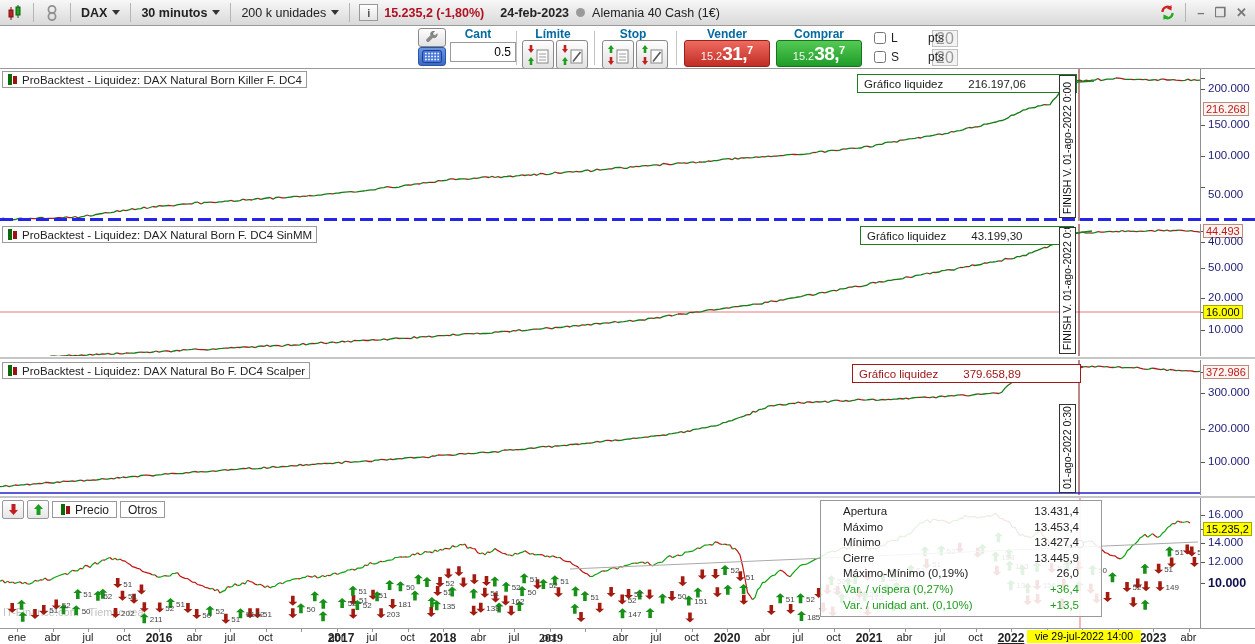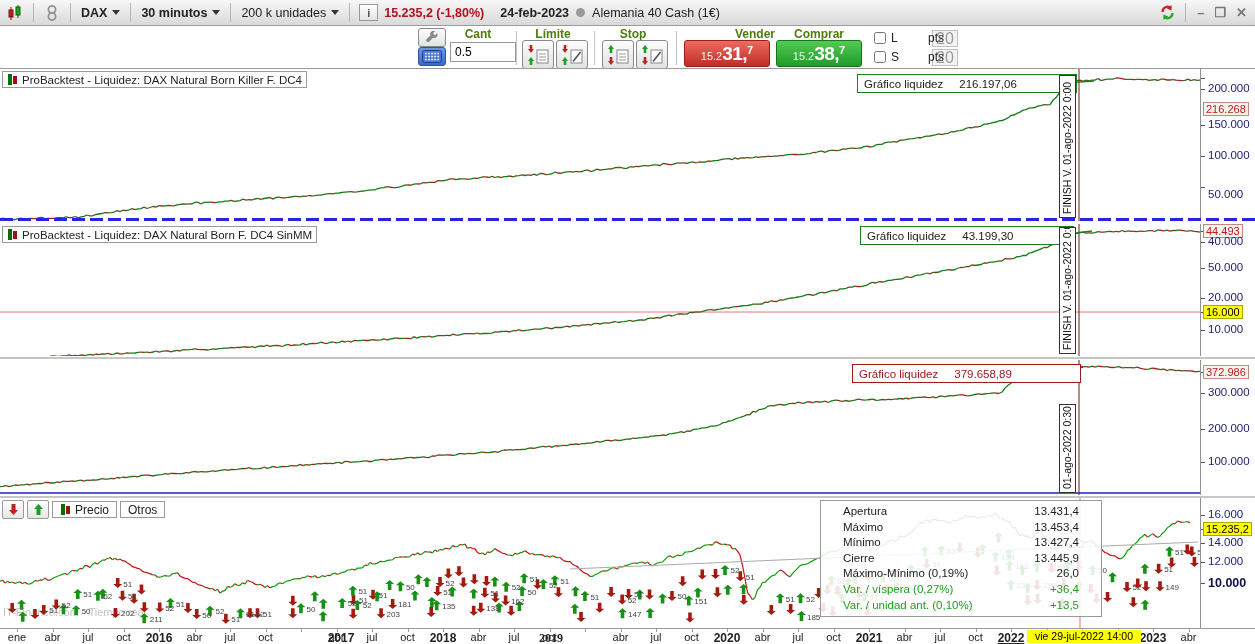--- a/index.html
+++ b/index.html
@@ -22,48 +22,48 @@
            font-size:11px;color:#555;margin:0 6px;}
   .pxred{color:#b01020;font-weight:bold;font-size:12.5px;white-space:nowrap;}
   .pxdate{font-weight:bold;font-size:12.5px;margin-left:16px;white-space:nowrap;}
   .graydot{width:9px;height:9px;border-radius:50%;background:#9a9a9a;margin:0 7px;}
   .inst{font-size:12.5px;white-space:nowrap;}
   .winctl{display:flex;align-items:center;gap:10px;margin:0 8px;color:#777;
           font-weight:bold;font-size:13px;}
   .winctl span{cursor:pointer;}
   
   .obar{position:absolute;left:0;top:26px;width:1255px;height:42px;background:#fff;}
-  .obar .lbl{position:absolute;font-weight:bold;font-size:12px;text-align:center;color:#4d7c0f;}
+  .obar .lbl{position:absolute;font-weight:bold;font-size:12px;text-align:center;color:#0369a1;}
   .sqbtn{position:absolute;border:1px solid #8a8a8a;border-radius:3px;
          background:linear-gradient(#fdfdfd,#e2e2e2);display:flex;align-items:center;
          justify-content:center;cursor:pointer;}
   .kbbtn{background:linear-gradient(#6d96e0,#3c69c4);border-color:#2b55a8;}
   .qty{position:absolute;left:450px;top:16px;width:56px;height:18px;border:1px solid #9a9a9a;
-       font-size:12px;padding:0 4px;font-family:"Liberation Sans",sans-serif;}
+       text-align:right;font-size:12px;padding:0 4px;font-family:"Liberation Sans",sans-serif;}
   .osep{position:absolute;top:5px;width:1px;height:34px;background:#c4c4c4;}
   .sellbtn,.buybtn{position:absolute;top:14px;width:86px;height:27px;border-radius:3px;
        color:#fff;display:flex;align-items:baseline;justify-content:center;cursor:pointer;
        padding-top:2px;box-sizing:border-box;}
   .sellbtn{background:linear-gradient(#ee6a5f,#c12d25);border:1px solid #96201a;}
   .buybtn{background:linear-gradient(#54ca54,#1f9c28);border:1px solid #14751c;}
   .psmall{font-size:11px;opacity:.95;}
   .pbig{font-size:19px;font-weight:bold;letter-spacing:-0.5px;}
   .psup{font-size:11px;font-weight:bold;position:relative;top:-6px;}
   .chk{position:absolute;width:12px;height:12px;border:1px solid #777;background:#fff;margin:0;}
   .lslbl{position:absolute;font-size:12px;color:#222;}
   .ptsin{position:absolute;width:20px;height:13px;border:1px solid #c0c0c0;background:#f3f3f3;
          color:#9a9a9a;font-size:16px;text-align:center;font-family:"Liberation Sans",sans-serif;margin-left:30px;}
   
   .panel{position:absolute;left:0;width:1255px;background:#fff;}
   svg.plot{position:absolute;left:0;top:0;display:block;}
   .ptab{position:absolute;left:2px;top:2px;height:13px;display:flex;align-items:center;gap:4px;
         border:1px solid #9a9a9a;background:#fff;padding:1px 4px;font-size:11.5px;z-index:2;
         cursor:pointer;white-space:nowrap;}
   .liqbox{position:absolute;height:15px;border:1px solid;background:#fff;font-size:11.5px;
-          display:flex;gap:16px;padding:1px 6px;align-items:center;z-index:2;white-space:nowrap;}
+          display:flex;gap:25px;padding:1px 6px;align-items:center;z-index:2;white-space:nowrap;}
   .finbox{position:absolute;width:17px;background:#fff;border:1px solid #333;z-index:2;
           writing-mode:vertical-rl;transform:rotate(180deg);font-size:10.5px;color:#111;
           text-align:left;padding:3px 1px;box-sizing:border-box;overflow:hidden;white-space:nowrap;}
   .axis{position:absolute;left:1200px;top:0;bottom:0;width:55px;border-left:1px solid #909090;
         background:#fff;}
   .tmark{position:absolute;left:0;width:4px;height:1px;background:#555;}
   .tlab{position:absolute;left:7px;font-size:11.5px;color:#1c1c74;white-space:nowrap;margin-top:-7px;}
   .tlab.current{left:2px;border:1px solid #c08a7a;background:#faf4f1;color:#c01818;
                 padding:0 2px;font-size:11px;}
   .tlab.yellow{left:2px;background:#ffff00;border:1px solid #a8a800;color:#000;
@@ -202,21 +202,21 @@
   </div>
   <div class="sqbtn" style="left:636px;top:14px;width:30px;height:27px;">
     <svg width="24" height="22" viewBox="0 0 24 22">
       <path d="M2 5 L5 1 L8 5 L6.3 5 L6.3 9 L3.7 9 L3.7 5 Z" fill="#1e9e1e"></path>
       <path d="M2 17 L5 21 L8 17 L6.3 17 L6.3 13 L3.7 13 L3.7 17 Z" fill="#c22020"></path>
       <rect x="11" y="6" width="11" height="13" fill="#fff" stroke="#888"></rect>
       <line x1="20.5" y1="8" x2="13" y2="17.5" stroke="#555" stroke-width="1.6"></line>
     </svg>
   </div>
   <div class="osep" style="left:676px;"></div>
-  <div class="lbl" style="left:712px;top:1px;width:86px;">Vender</div>
+  <div class="lbl" style="left:684px;top:1px;width:86px;">Vender</div>
   <div class="sellbtn" style="left:684px;">
     <span class="psmall">15.2</span>
     <span class="pbig">31,</span>
     <span class="psup">7</span>
   </div>
   <div class="lbl" style="left:776px;top:1px;width:86px;">Comprar</div>
   <div class="buybtn" style="left:776px;">
     <span class="psmall">15.2</span>
     <span class="pbig">38,</span>
     <span class="psup">7</span>
@@ -977,20 +977,27 @@
       <polyline points="1170.0,9.5 1173.0,9.8 1176.0,10.6" fill="none" stroke="#a32020" stroke-width="1.3"></polyline>
       <polyline points="1176.0,10.6 1179.0,10.3" fill="none" stroke="#177b17" stroke-width="1.3"></polyline>
       <polyline points="1179.0,10.3 1182.0,10.8" fill="none" stroke="#a32020" stroke-width="1.3"></polyline>
       <polyline points="1182.0,10.8 1185.0,10.6" fill="none" stroke="#177b17" stroke-width="1.3"></polyline>
       <polyline points="1185.0,10.6 1188.0,10.8 1191.0,10.9 1194.0,11.5 1197.0,11.6" fill="none" stroke="#a32020" stroke-width="1.3"></polyline>
       <polyline points="1197.0,11.6 1200.0,11.4" fill="none" stroke="#177b17" stroke-width="1.3"></polyline>
       <line x1="1079" y1="0" x2="1079" y2="135" stroke="#7a1010" stroke-width="1"></line>
       <line x1="1067" y1="13" x2="1083" y2="7" stroke="#a01818" stroke-width="1.3"></line>
       <line x1="0" y1="133" x2="1200" y2="133" stroke="#2222cc" stroke-width="1.6"></line>
     </svg>
+  <div class="ptab">
+    <svg width="11" height="11">
+        <rect x="1" y="0" width="4" height="11" fill="#0b6b0b"></rect>
+        <rect x="6" y="2" width="4" height="8" fill="#a01010"></rect>
+      </svg>
+    <span>ProBacktest - Liquidez: DAX Natural Bo  F. DC4 Scalper</span>
+  </div>
   <div class="liqbox" style="left: 852px; top: 4px; min-width: 215px; border-color: rgb(160, 24, 24); color: rgb(160, 24, 24);">
     <span>Gráfico liquidez</span>
     <span>379.658,89</span>
   </div>
   <div class="finbox" style="left: 1059px; top: 44px; height: 89px;">01-ago-2022 0:30</div>
   <div class="axis">
       <div class="tmark" style="top: 12px;"></div>
       <div class="tlab current" style="top: 12px;">372.986</div>
       <div class="tmark" style="top: 33px;"></div>
       <div class="tlab" style="top: 33px;">300.000</div>

